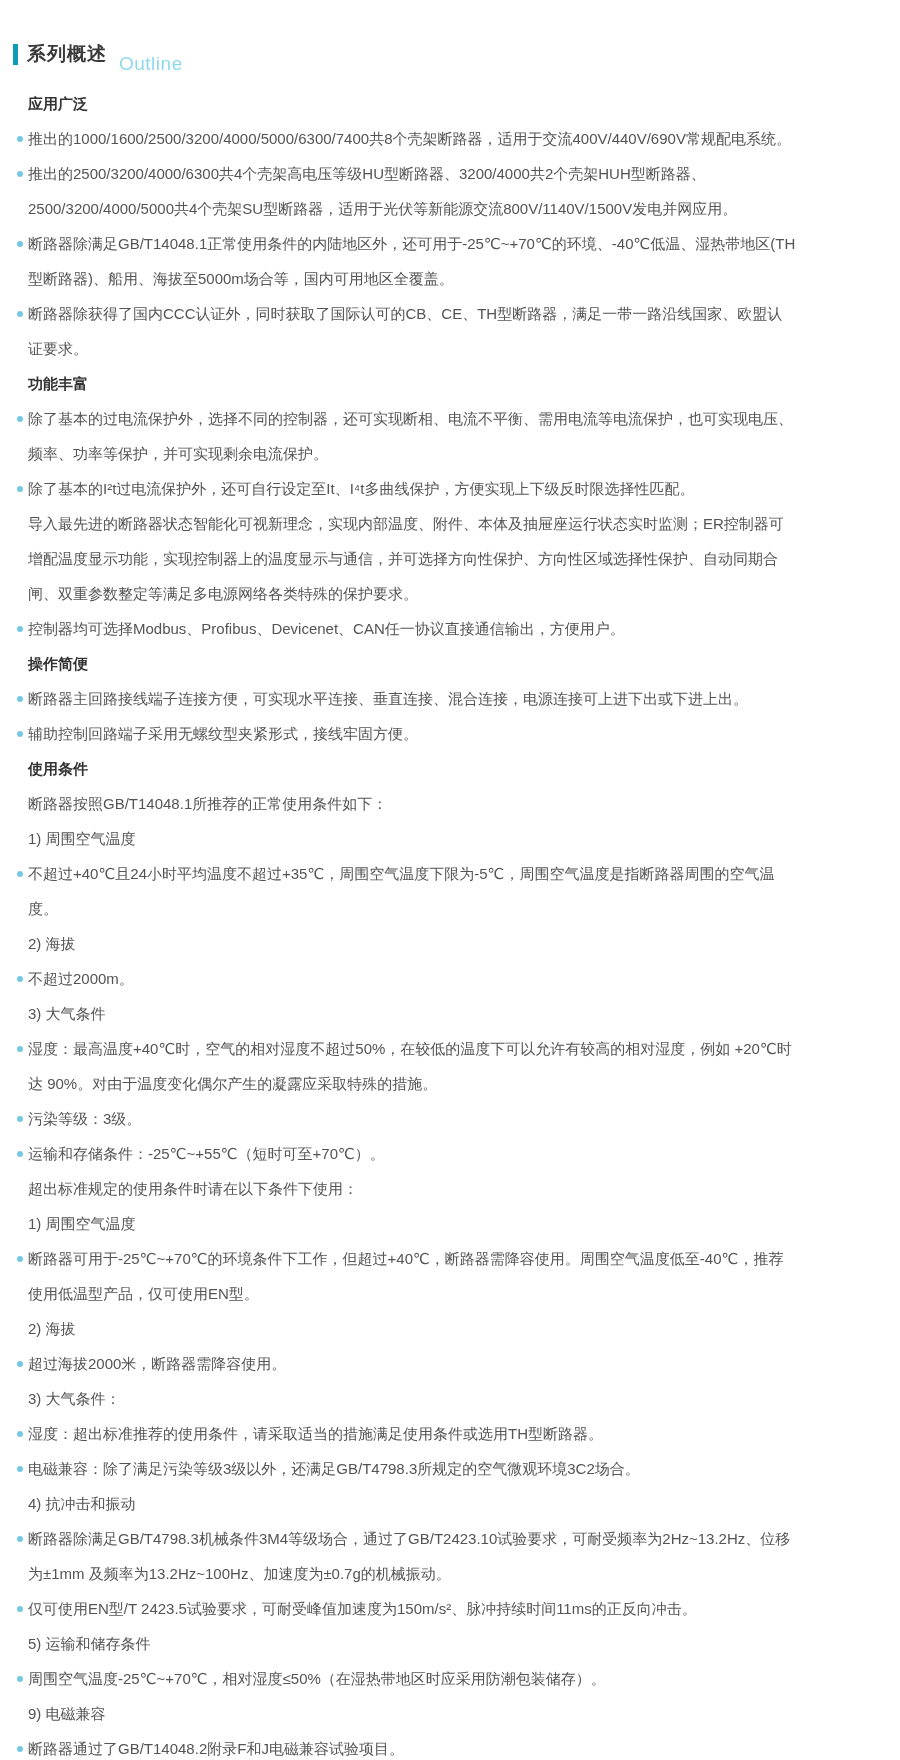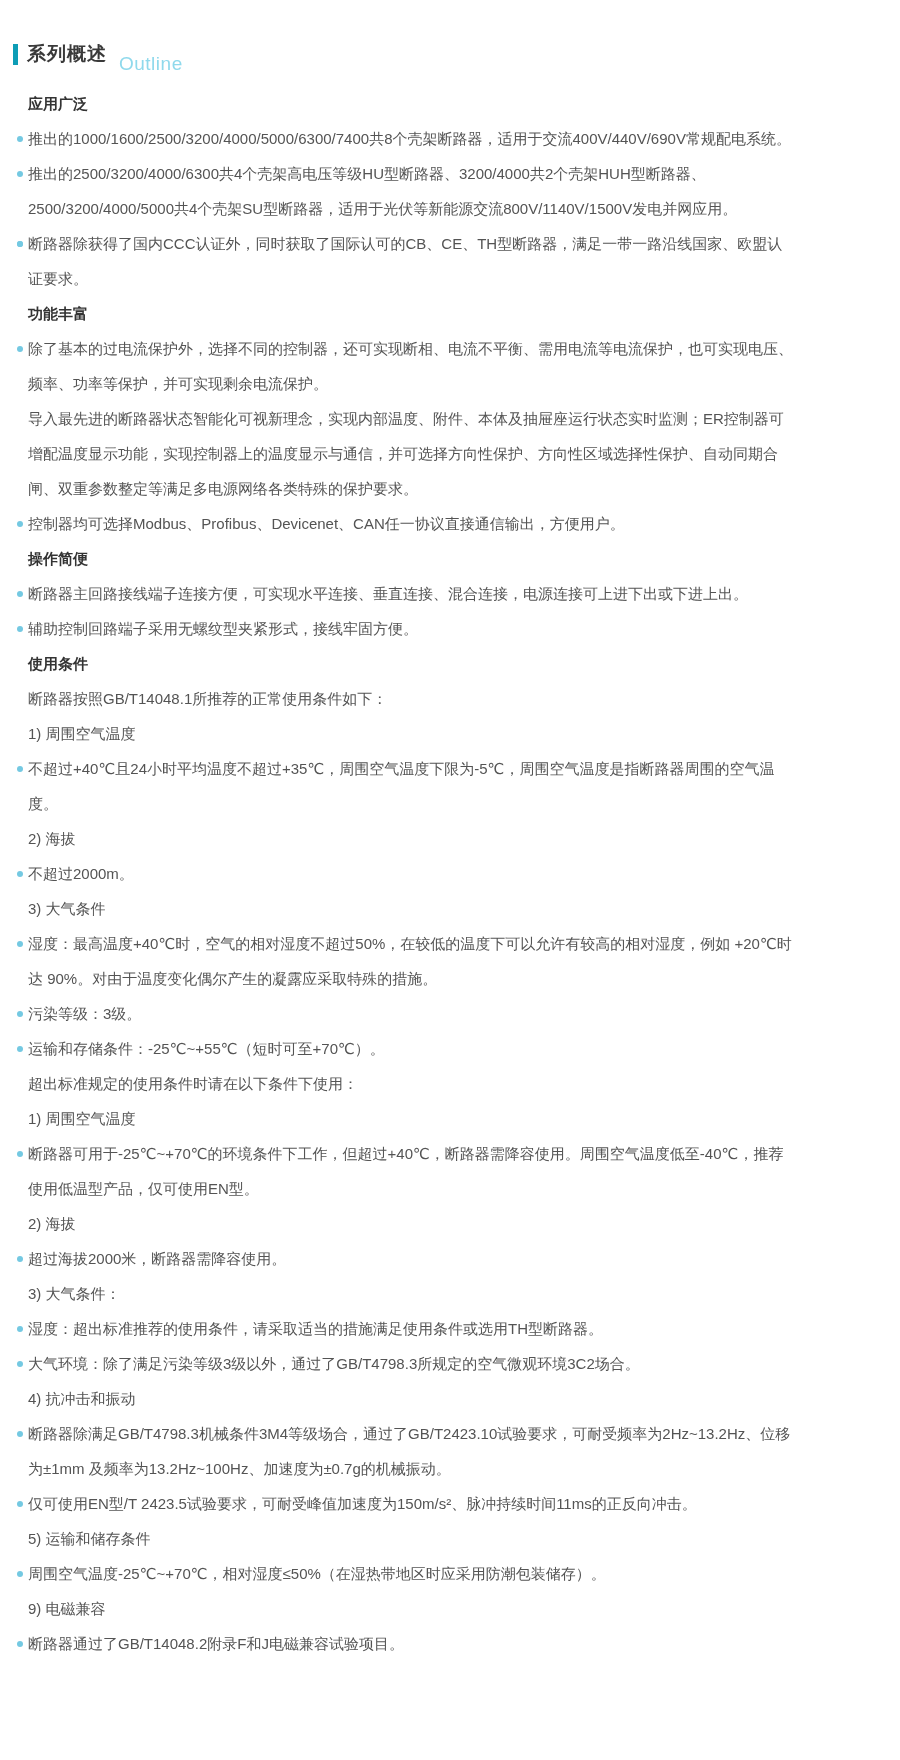--- a/index.html
+++ b/index.html
@@ -71,24 +71,25 @@
 <div class="page">
   <div class="header">
     <div class="accent-bar"></div>
     <span class="title-zh">系列概述</span>
     <span class="title-en">Outline</span>
   </div>
   <div class="content" id="sections-root">
       <p class="heading">应用广泛</p>
       <p class="item bullet"><span class="dot"></span><span>推出的1000/1600/2500/3200/4000/5000/6300/7400共8个壳架断路器，适用于交流400V/440V/690V常规配电系统。</span></p>
       <p class="item bullet"><span class="dot"></span><span>推出的2500/3200/4000/6300共4个壳架高电压等级HU型断路器、3200/4000共2个壳架HUH型断路器、 2500/3200/4000/5000共4个壳架SU型断路器，适用于光伏等新能源交流800V/1140V/1500V发电并网应用。</span></p>
-      <p class="item bullet"><span class="dot"></span></p>
+      <p class="item bullet"><span class="dot"></span><span>断路器除满足GB/T14048.1正常使用条件的内陆地区外，还可用于-25℃~+70℃的环境、-40℃低温、湿热带地区(TH型断路器)、船用、海拔至5000m场合等，国内可用地区全覆盖。</span></p>
       <p class="item bullet"><span class="dot"></span><span>断路器除获得了国内CCC认证外，同时获取了国际认可的CB、CE、TH型断路器，满足一带一路沿线国家、欧盟认证要求。</span></p>
       <p class="heading">功能丰富</p>
       <p class="item bullet"><span class="dot"></span><span>除了基本的过电流保护外，选择不同的控制器，还可实现断相、电流不平衡、需用电流等电流保护，也可实现电压、频率、功率等保护，并可实现剩余电流保护。</span></p>
+      <p class="item bullet"><span class="dot"></span><span>除了基本的I²t过电流保护外，还可自行设定至It、I⁴t多曲线保护，方便实现上下级反时限选择性匹配。</span></p>
       <p class="item plain"><span>导入最先进的断路器状态智能化可视新理念，实现内部温度、附件、本体及抽屉座运行状态实时监测；ER控制器可增配温度显示功能，实现控制器上的温度显示与通信，并可选择方向性保护、方向性区域选择性保护、自动同期合闸、双重参数整定等满足多电源网络各类特殊的保护要求。</span></p>
       <p class="item bullet"><span class="dot"></span><span>控制器均可选择Modbus、Profibus、Devicenet、CAN任一协议直接通信输出，方便用户。</span></p>
       <p class="heading">操作简便</p>
       <p class="item bullet"><span class="dot"></span><span>断路器主回路接线端子连接方便，可实现水平连接、垂直连接、混合连接，电源连接可上进下出或下进上出。</span></p>
       <p class="item bullet"><span class="dot"></span><span>辅助控制回路端子采用无螺纹型夹紧形式，接线牢固方便。</span></p>
       <p class="heading">使用条件</p>
       <p class="item plain"><span>断路器按照GB/T14048.1所推荐的正常使用条件如下：</span></p>
       <p class="item numbered"><span>1) 周围空气温度</span></p>
       <p class="item bullet"><span class="dot"></span><span>不超过+40℃且24小时平均温度不超过+35℃，周围空气温度下限为-5℃，周围空气温度是指断路器周围的空气温度。</span></p>
       <p class="item numbered"><span>2) 海拔</span></p>
@@ -97,21 +98,21 @@
       <p class="item bullet"><span class="dot"></span><span>湿度：最高温度+40℃时，空气的相对湿度不超过50%，在较低的温度下可以允许有较高的相对湿度，例如 +20℃时达 90%。对由于温度变化偶尔产生的凝露应采取特殊的措施。</span></p>
       <p class="item bullet"><span class="dot"></span><span>污染等级：3级。</span></p>
       <p class="item bullet"><span class="dot"></span><span>运输和存储条件：-25℃~+55℃（短时可至+70℃）。</span></p>
       <p class="item plain"><span>超出标准规定的使用条件时请在以下条件下使用：</span></p>
       <p class="item numbered"><span>1) 周围空气温度</span></p>
       <p class="item bullet"><span class="dot"></span><span>断路器可用于-25℃~+70℃的环境条件下工作，但超过+40℃，断路器需降容使用。周围空气温度低至-40℃，推荐使用低温型产品，仅可使用EN型。</span></p>
       <p class="item numbered"><span>2) 海拔</span></p>
       <p class="item bullet"><span class="dot"></span><span>超过海拔2000米，断路器需降容使用。</span></p>
       <p class="item numbered"><span>3) 大气条件：</span></p>
       <p class="item bullet"><span class="dot"></span><span>湿度：超出标准推荐的使用条件，请采取适当的措施满足使用条件或选用TH型断路器。</span></p>
-      <p class="item bullet"><span class="dot"></span><span>大气环境：除了满足污染等级3级以外，通过了GB/T4798.3所规定的空气微观环境3C2场合。</span></p>
+      <p class="item bullet"><span class="dot"></span><span>电磁兼容：除了满足污染等级3级以外，还满足GB/T4798.3所规定的空气微观环境3C2场合。</span></p>
       <p class="item numbered"><span>4) 抗冲击和振动</span></p>
       <p class="item bullet"><span class="dot"></span><span>断路器除满足GB/T4798.3机械条件3M4等级场合，通过了GB/T2423.10试验要求，可耐受频率为2Hz~13.2Hz、位移为±1mm 及频率为13.2Hz~100Hz、加速度为±0.7g的机械振动。</span></p>
       <p class="item bullet"><span class="dot"></span><span>仅可使用EN型/T 2423.5试验要求，可耐受峰值加速度为150m/s²、脉冲持续时间11ms的正反向冲击。</span></p>
       <p class="item numbered"><span>5) 运输和储存条件</span></p>
       <p class="item bullet"><span class="dot"></span><span>周围空气温度-25℃~+70℃，相对湿度≤50%（在湿热带地区时应采用防潮包装储存）。</span></p>
       <p class="item numbered"><span>9) 电磁兼容</span></p>
       <p class="item bullet"><span class="dot"></span><span>断路器通过了GB/T14048.2附录F和J电磁兼容试验项目。</span></p>
     </div>
 </div>
 

